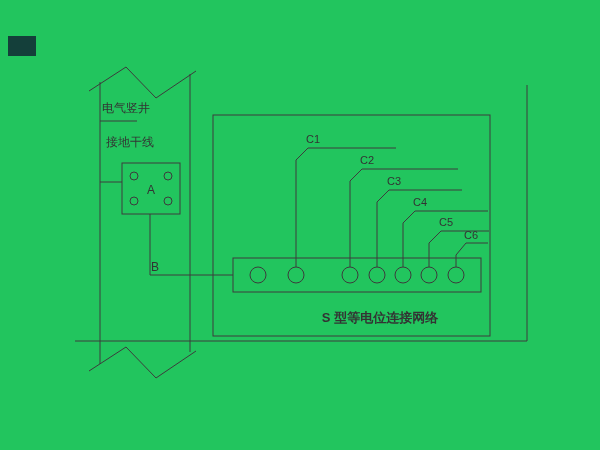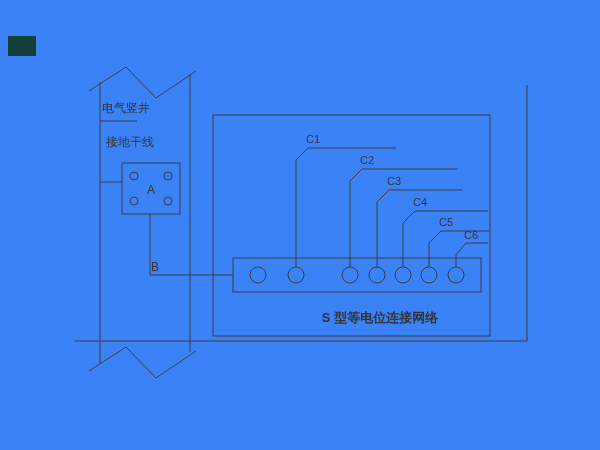--- a/index.html
+++ b/index.html
@@ -4,21 +4,21 @@
 <style>
   html, body {
     margin: 0;
     padding: 0;
     background: #ffffff;
   }
   .canvas {
     position: relative;
     width: 600px;
     height: 450px;
-    background: #3b82f6;
+    background: #22c55e;
     overflow: hidden;
     font-family: "Liberation Sans", "DejaVu Sans", sans-serif;
   }
   svg {
     position: absolute;
     left: 0;
     top: 0;
   }
   text {
     fill: #333333;

